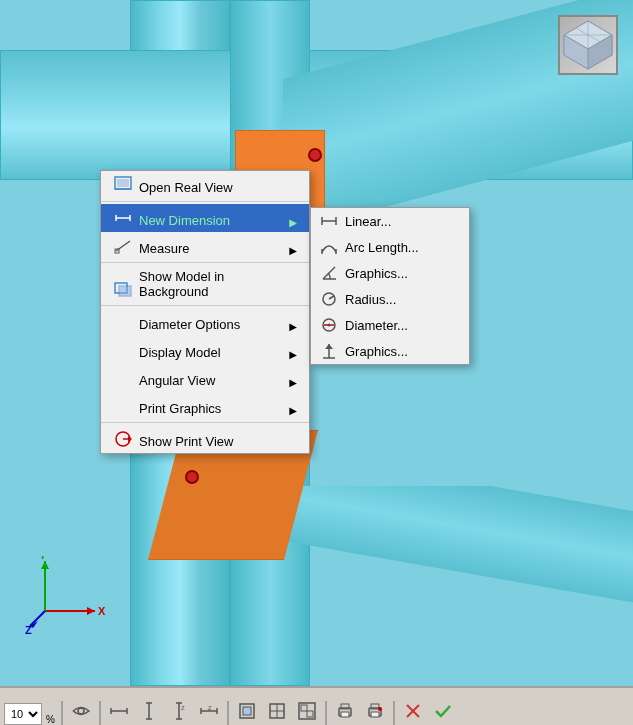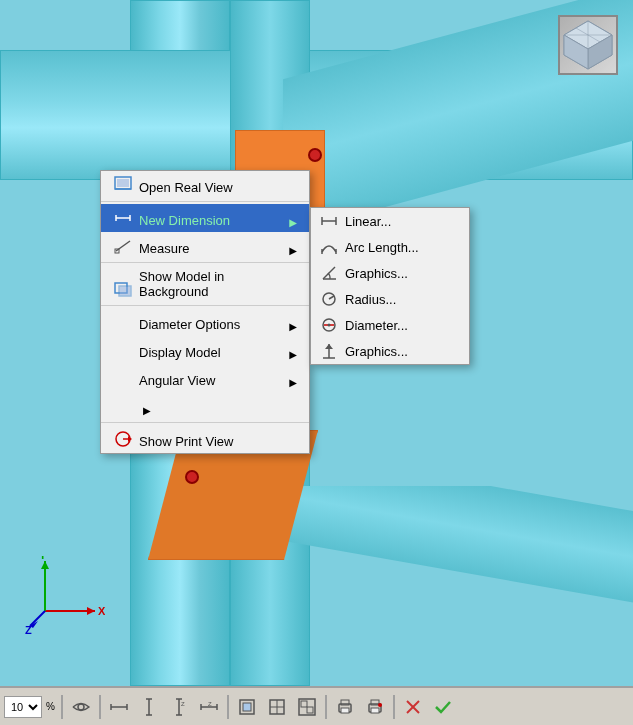--- a/index.html
+++ b/index.html
@@ -125,21 +125,21 @@
       flex-shrink: 0;
     }
 
     
     #toolbar {
       width: 633px;
       height: 39px;
       background: #d4d0c8;
       border-top: 2px solid #a0a0a0;
       display: flex;
-      align-items: center;
+      align-items: flex-end;
       padding: 0 4px;
       gap: 2px;
     }
     .tb-btn {
       width: 28px;
       height: 28px;
       background: #d4d0c8;
       border: 1px solid transparent;
       display: flex;
       align-items: center;
@@ -308,20 +308,21 @@
       </div>
 
       <div class="menu-item">
         <span class="icon" style="width:20px;"></span>
         <span class="label">Angular View</span>
         <span class="arrow">▶</span>
       </div>
 
       <div class="menu-item">
         <span class="icon" style="width:20px;"></span>
+        <span class="label">Print Graphics</span>
         <span class="arrow">▶</span>
       </div>
 
       <div class="menu-separator"></div>
 
       <div class="menu-item">
         <span class="icon">
           <svg width="18" height="18" viewBox="0 0 18 18">
             <circle cx="9" cy="9" r="7" fill="none" stroke="#cc0000" stroke-width="1.5"></circle>
             <line x1="9" y1="9" x2="14" y2="9" stroke="#cc0000" stroke-width="1.5"></line>

